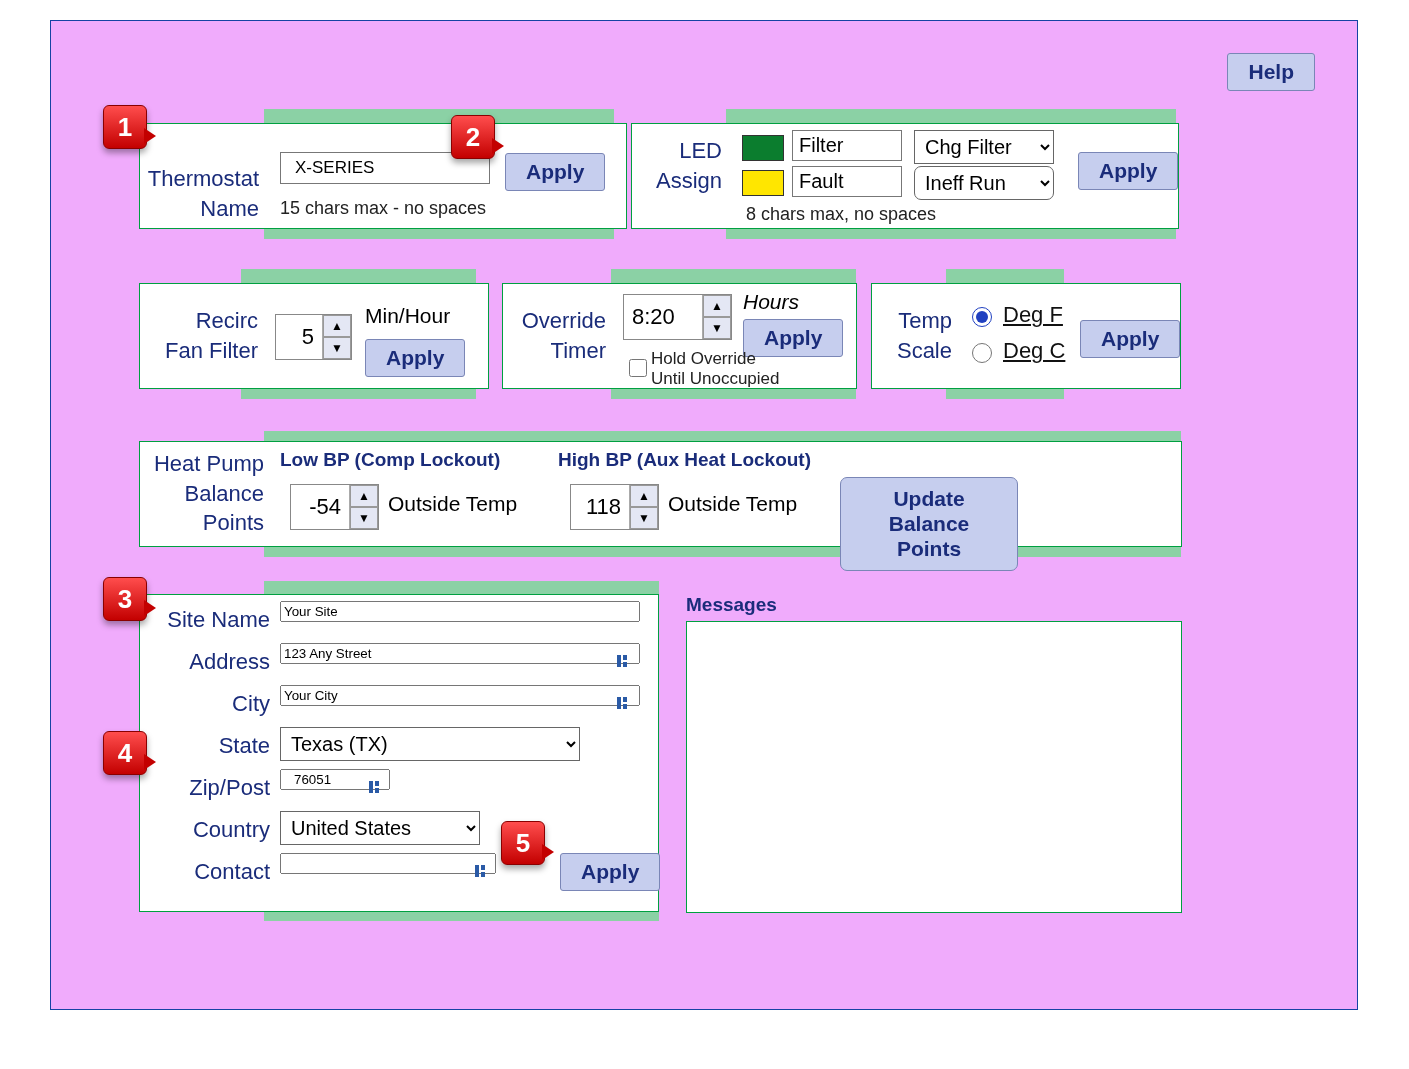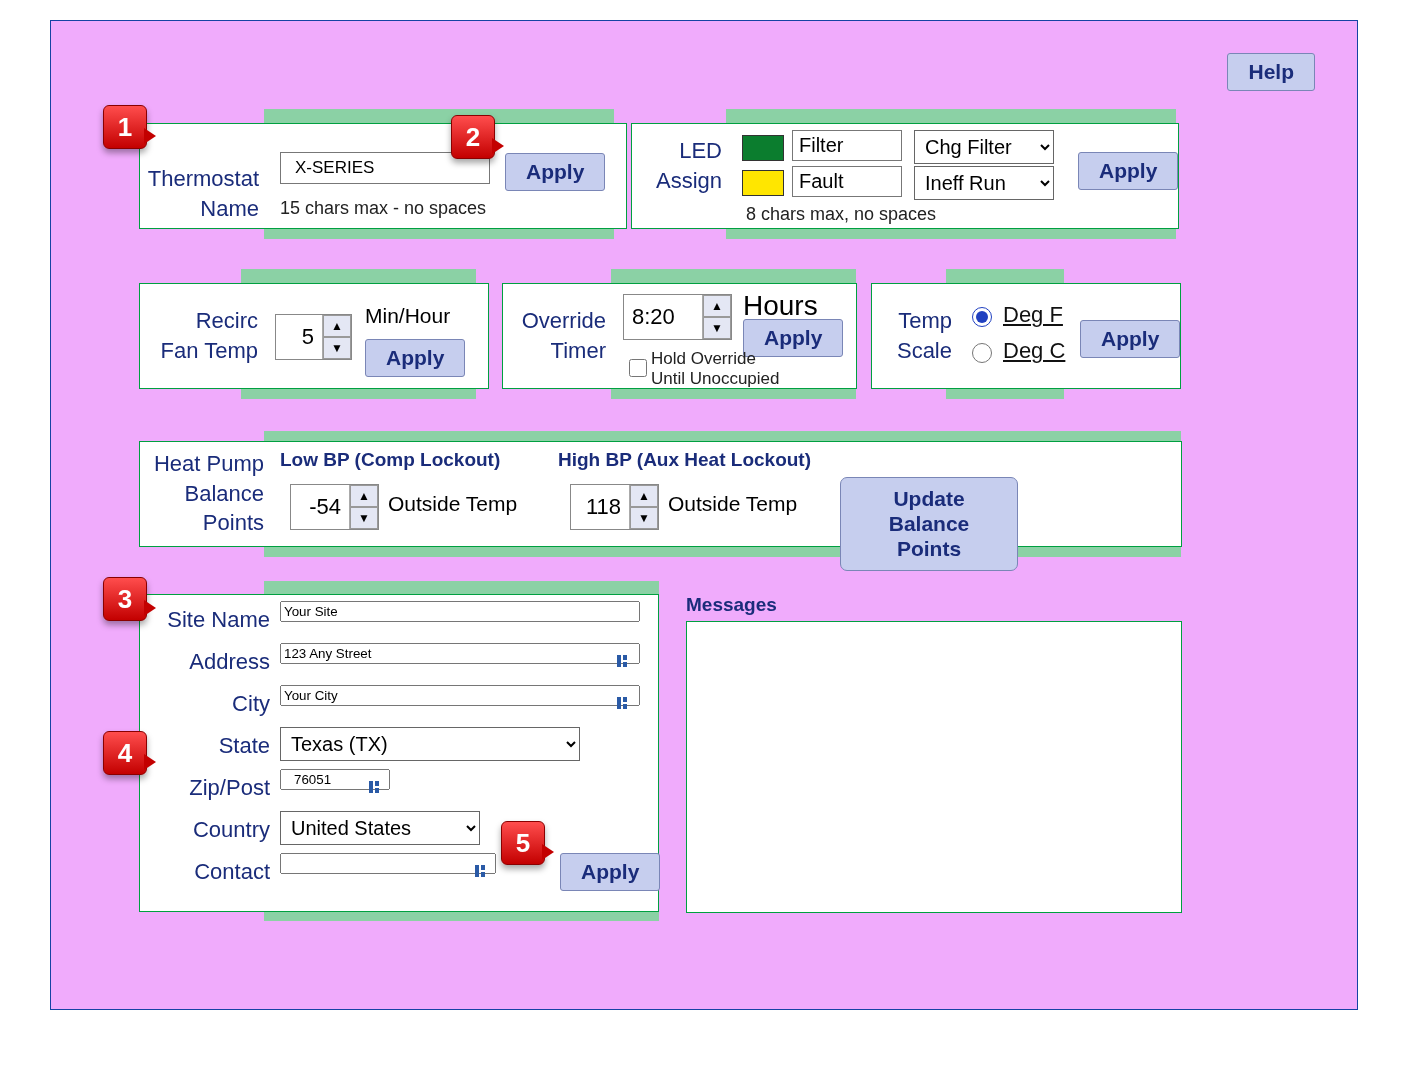--- a/index.html
+++ b/index.html
@@ -99,32 +99,32 @@
     </div>
 
     <span class="swatch" style="position:absolute; left:110px; top:11px; background:#0b7d2e;"></span>
     <input type="text" class="txt" style="position: absolute; left: 160px; top: 6px; width: 110px; font-size: 20px; padding: 3px 6px;" value="Filter">
     <select class="sel" style="position:absolute; left:282px; top:6px; width:140px;">
       <option>Chg Filter</option>
     </select>
 
     <span class="swatch" style="position:absolute; left:110px; top:46px; background:#ffe600;"></span>
     <input type="text" class="txt" style="position: absolute; left: 160px; top: 42px; width: 110px; font-size: 20px; padding: 3px 6px;" value="Fault">
-    <select class="sel" style="position:absolute; left:282px; top:42px; width:140px;">
+    <select class="sel" style="position:absolute; left:282px; top:42px; width:140px;border-radius:7px;">
       <option>Ineff Run</option>
     </select>
     <div class="hint" style="position:absolute; left:114px; top:80px;">8 chars max, no spaces</div>
     <button class="btn" style="position:absolute; left:446px; top:28px;">Apply</button>
   </div>
 
   <div class="green-back" style="left:190px; top:248px; width:235px; height:130px;"></div>
   <div class="field-box" style="left:88px; top:262px; width:350px; height:106px;">
     <div class="panel-label" style="position:absolute; left:0px; top:22px; width:118px;">
       <span>Recirc</span><br>
-      <span>Fan Temp</span>
+      <span>Fan Filter</span>
     </div>
     <div class="spin" style="position:absolute; left:135px; top:30px;">
       <input class="spin-val" style="width: 46px;" value="5">
       <div class="spin-btns">
         <button>▲</button>
         <button>▼</button>
       </div>
     </div>
     <div style="position:absolute; left:225px; top:20px; font-size:21px;">Min/Hour</div>
     <button class="btn" style="position:absolute; left:225px; top:55px;">Apply</button>
@@ -136,21 +136,21 @@
       <span>Override</span><br>
       <span>Timer</span>
     </div>
     <div class="spin" style="position:absolute; left:120px; top:10px;">
       <input class="spin-val wide" value="8:20" style="">
       <div class="spin-btns">
         <button>▲</button>
         <button>▼</button>
       </div>
     </div>
-    <div style="position:absolute; left:240px; top:6px; font-size:28px;">Hours</div>
+    <div style="position:absolute; left:240px; top:6px; font-size:21px;font-style:italic;">Hours</div>
     <button class="btn" style="position:absolute; left:240px; top:35px;">Apply</button>
     <input type="checkbox" style="position: absolute; left: 122px; top: 72px;">
     <div class="hint" style="position:absolute; left:148px; top:65px; font-size:17px; line-height:1.2;">
       <span>Hold Override</span><br>
       <span>Until Unoccupied</span>
     </div>
   </div>
 
   <div class="green-back" style="left:895px; top:248px; width:118px; height:130px;"></div>
   <div class="field-box" style="left:820px; top:262px; width:310px; height:106px;">

